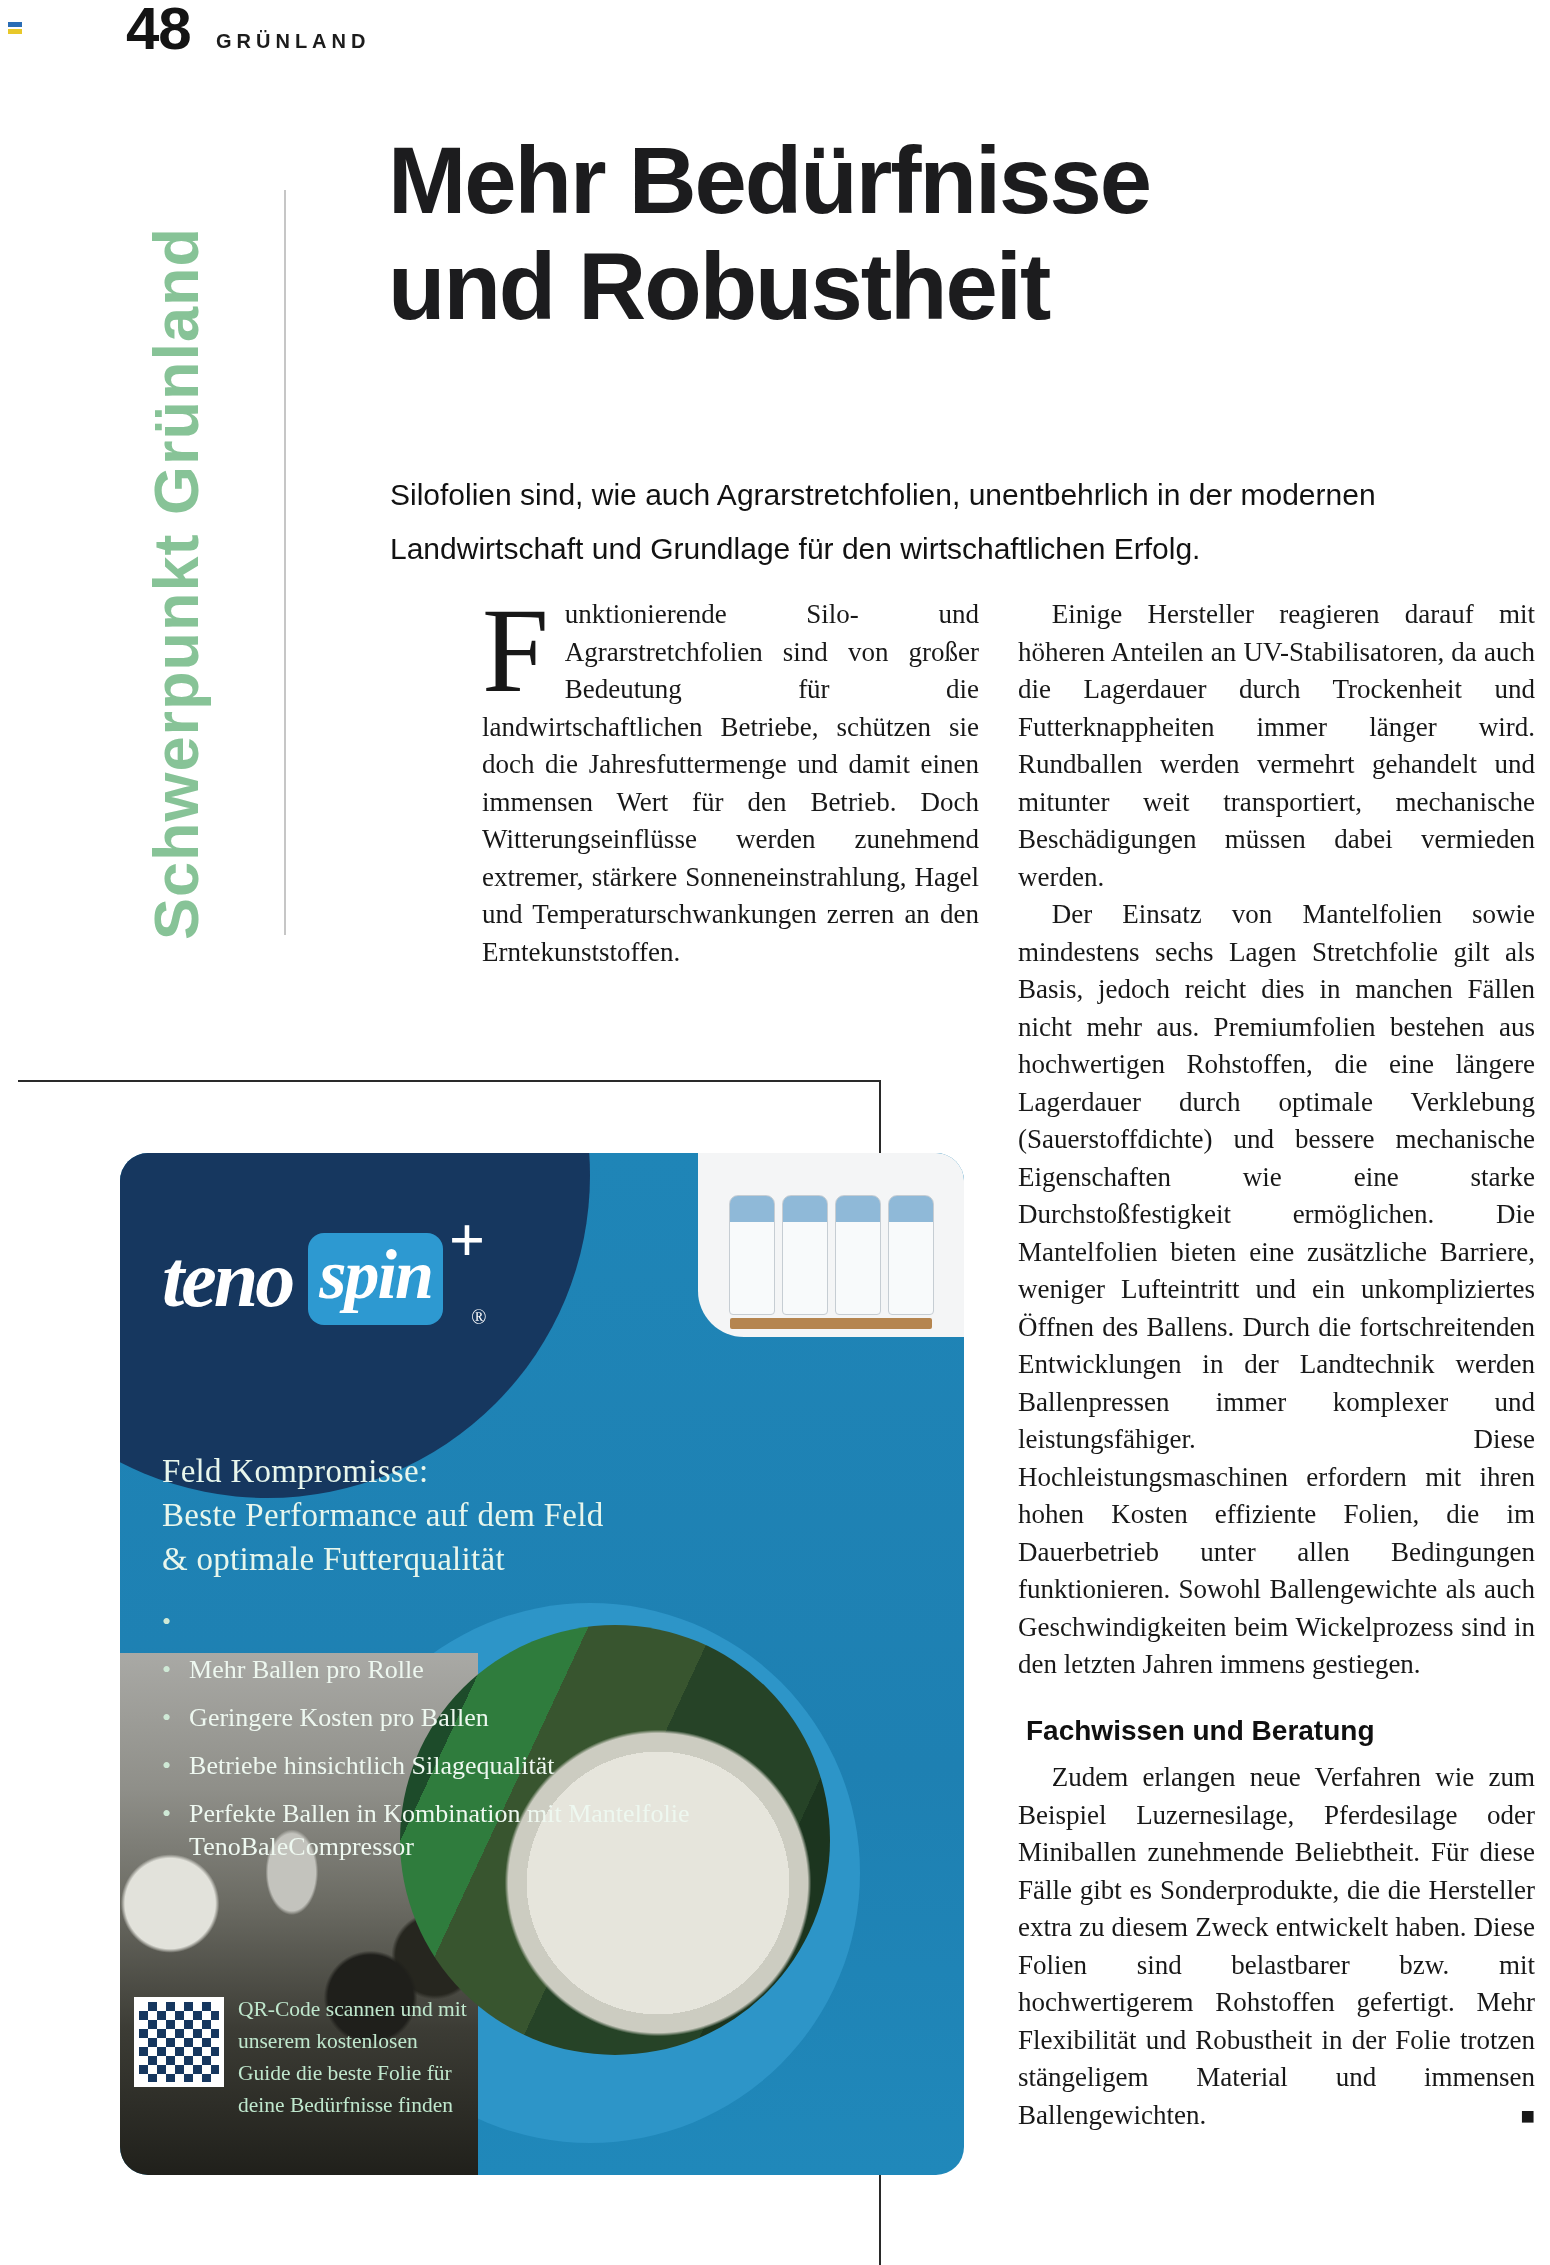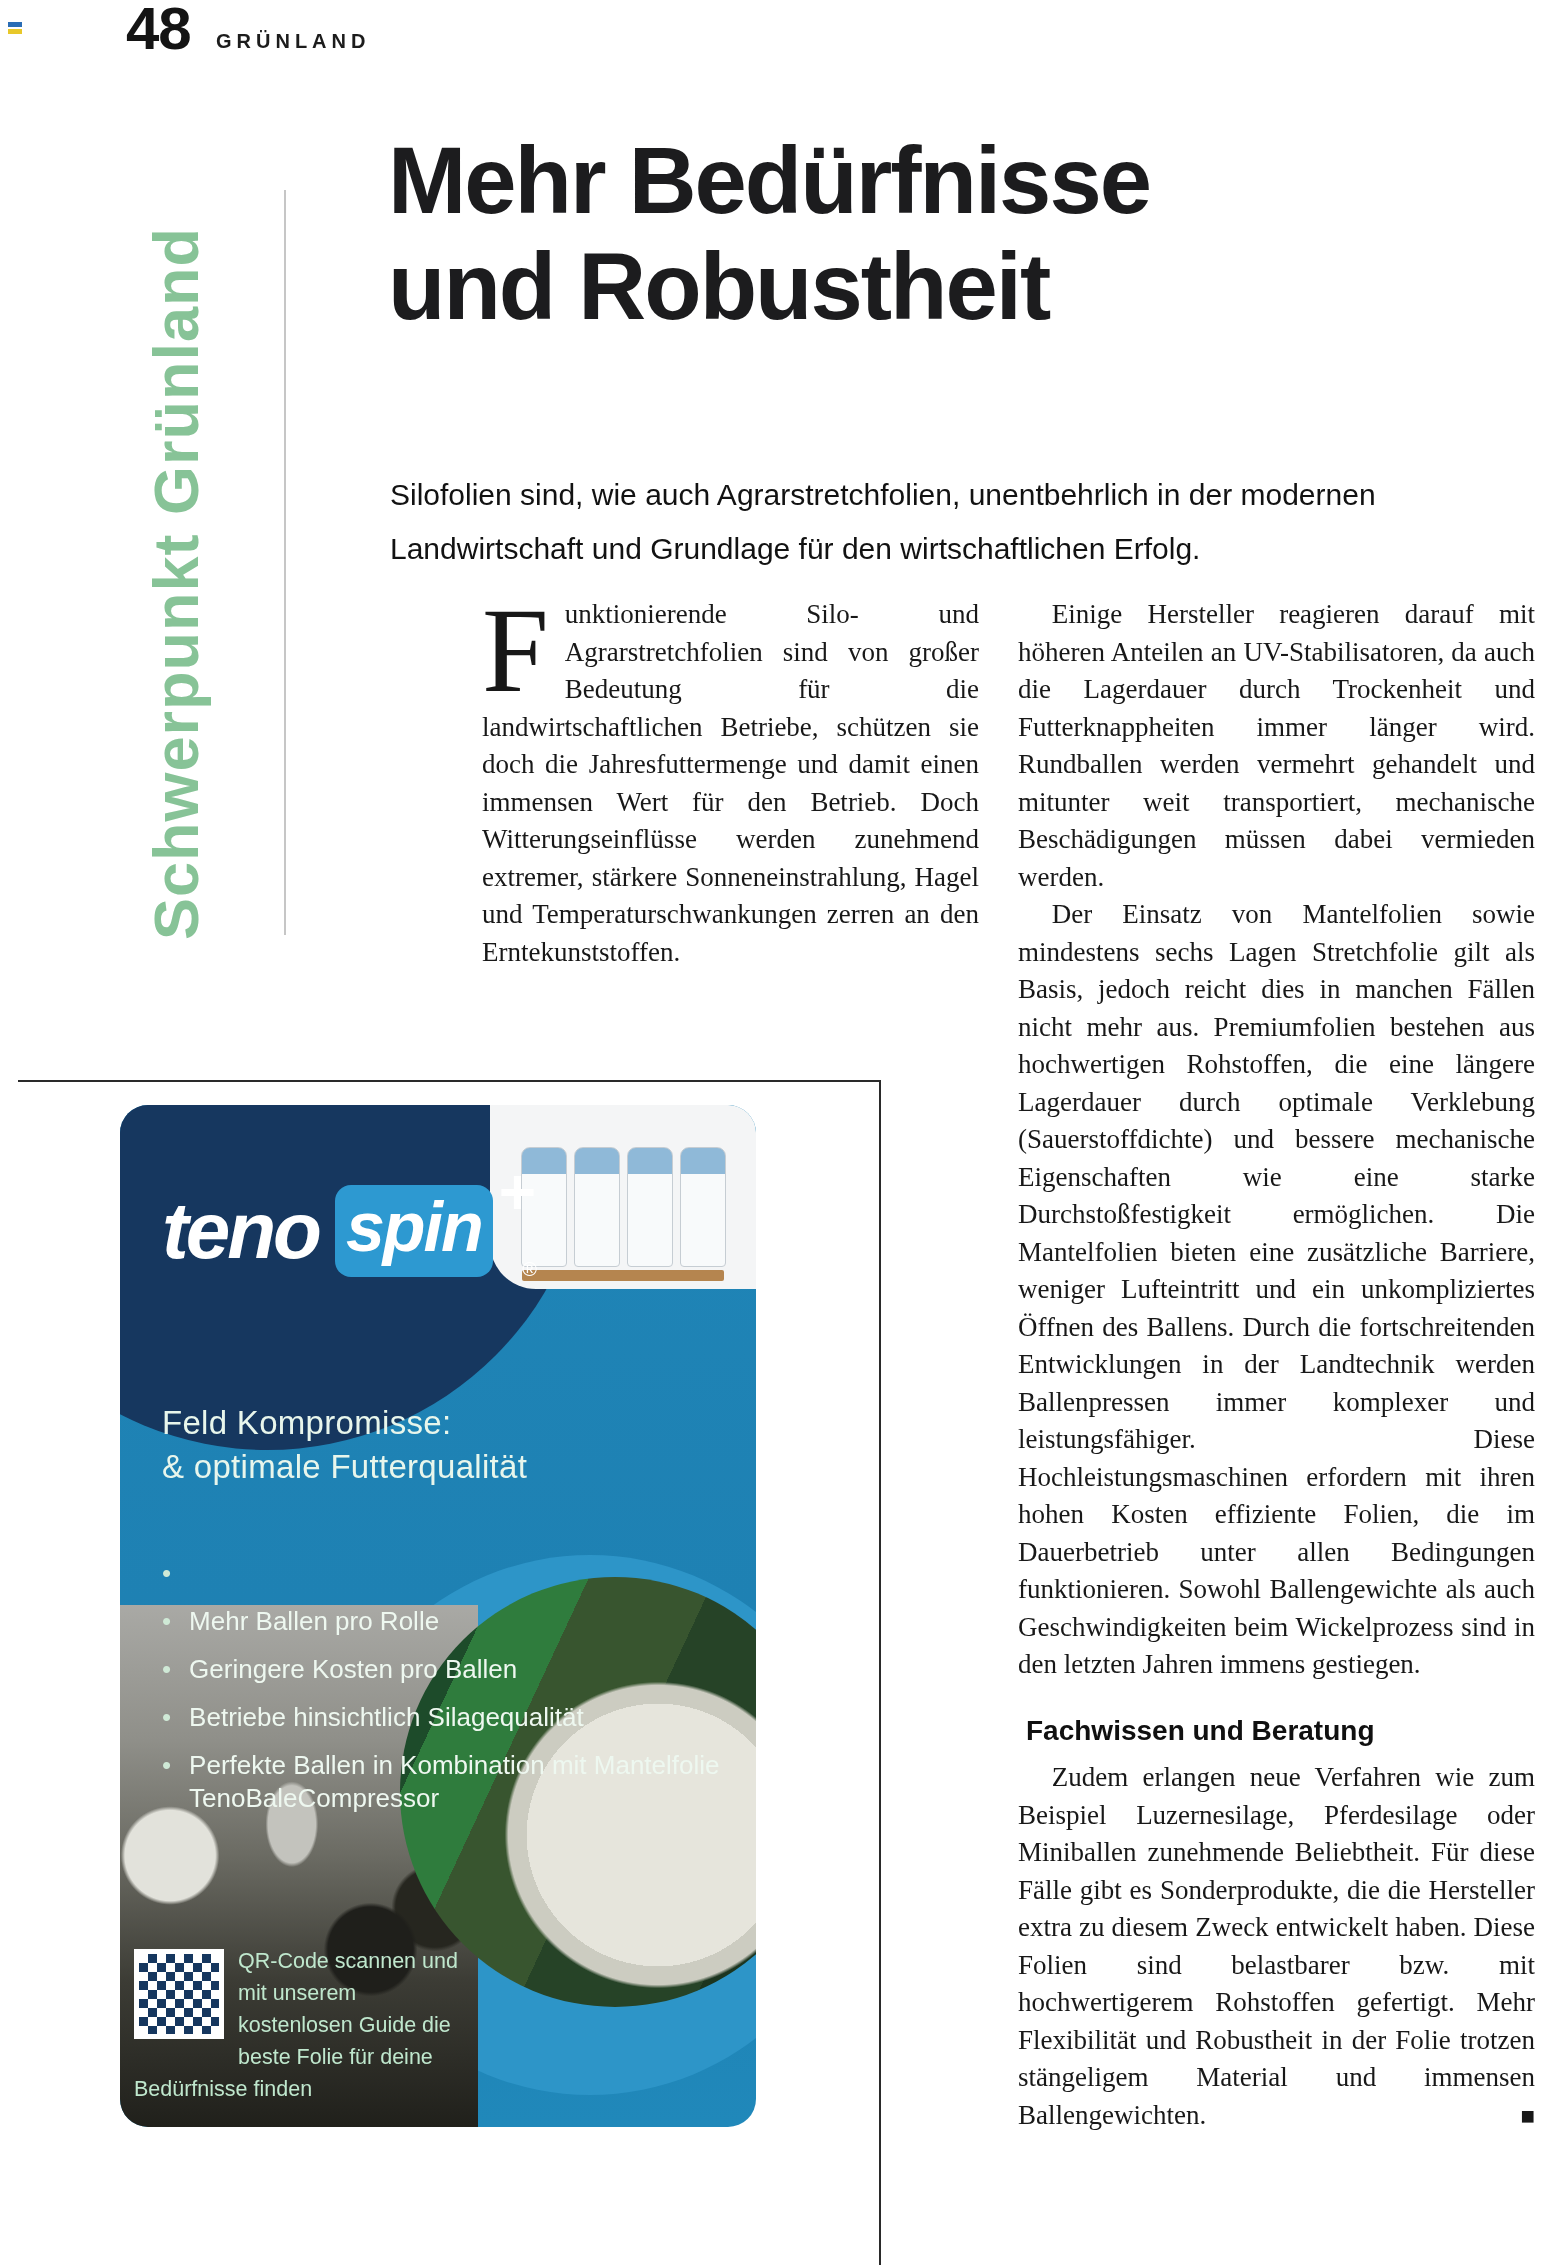--- a/index.html
+++ b/index.html
@@ -74,23 +74,23 @@
     text-indent: 0; text-align: left;
   }
   .endmark { float: right; font-size: 24px; line-height: 37.5px; font-family: "Liberation Sans", sans-serif; }
 
   
   .rule-h { position: absolute; left: 18px;  top: 1080px; width: 862px; height: 2px; background: #2a2a2a; }
   .rule-v { position: absolute; left: 879px; top: 1080px; width: 2px; height: 1185px; background: #2a2a2a; }
 
   
   .ad {
-    position: absolute; left: 120px; top: 1105px; width: 636px; height: 1022px;
+    position: absolute; left: 120px; top: 1153px; width: 844px; height: 1022px;
     background: linear-gradient(180deg, #1f85b7 0%, #1e80b2 60%, #2088ba 100%);
-    border-radius: 28px; overflow: hidden;
+    border-radius: 28px; overflow: hidden; font-family: Liberation Serif, serif;
   }
   .ad-circle-navy {
     position: absolute; left: -175px; top: -300px; width: 645px; height: 645px;
     border-radius: 50%; background: #16375f;
   }
   .ad-circle-light {
     position: absolute; left: 200px; top: 450px; width: 540px; height: 540px;
     border-radius: 50%; background: #2d95c8;
   }
 
@@ -220,20 +220,21 @@
 
     <div class="ad-logo">
       <span class="logo-teno">teno</span>
       <span class="logo-spin">spin</span>
       <span class="logo-plus">+</span>
       <span class="logo-reg">®</span>
     </div>
 
     <div class="ad-headline">
       <div>Feld Kompromisse:</div>
+      <div>Beste Performance auf dem Feld</div>
       <div>&amp; optimale Futterqualität</div>
     </div>
 
     <ul class="ad-bullets">
       <li class="ad-bullet">
           <span class="dot">•</span>
         </li>
       <li class="ad-bullet">
           <span class="dot">•</span>
           <span>Mehr Ballen pro Rolle</span>

